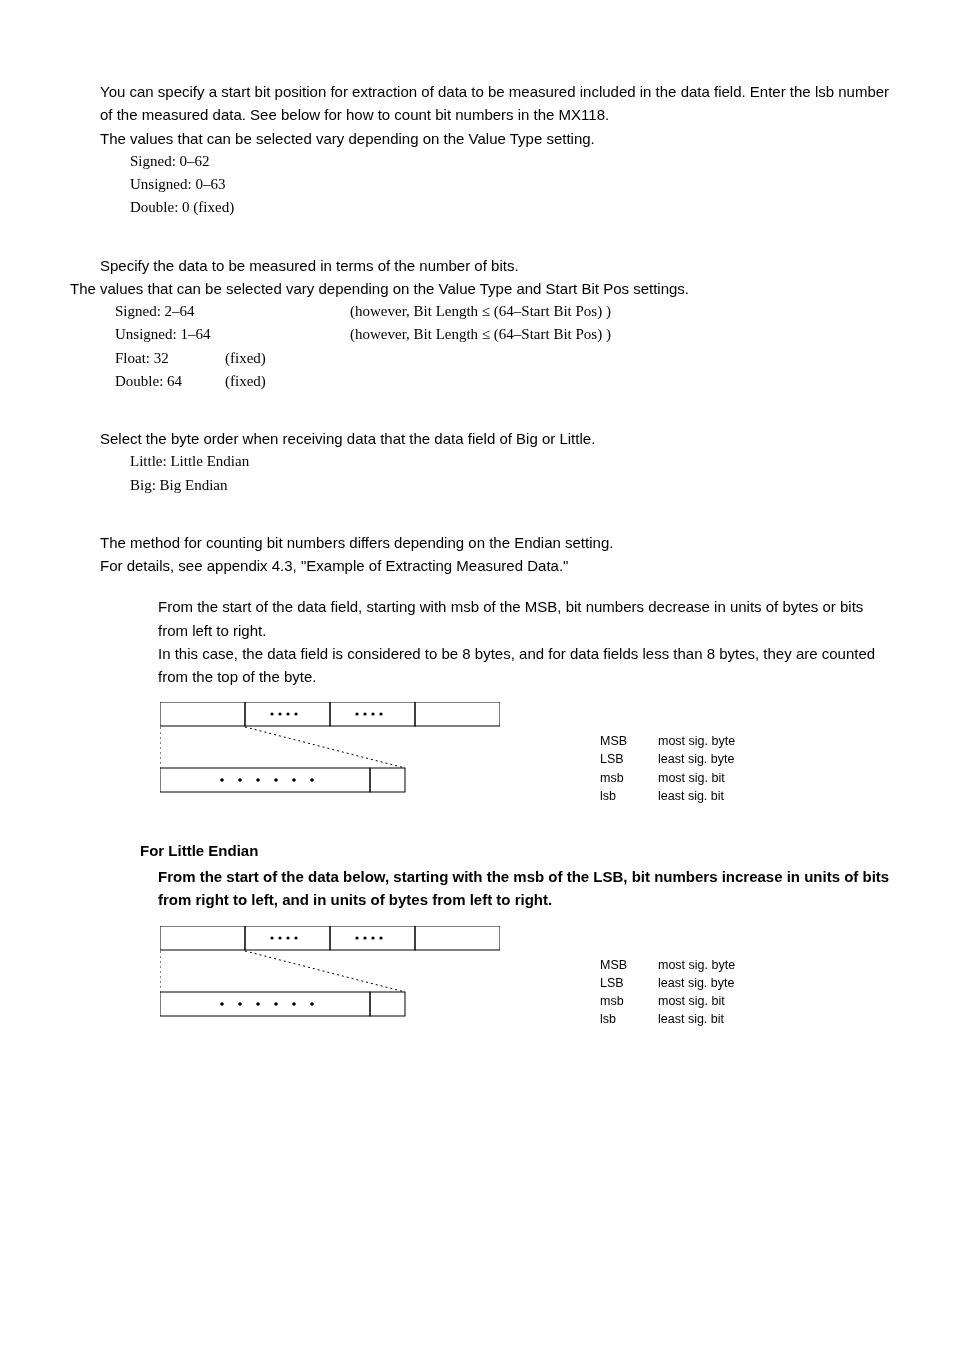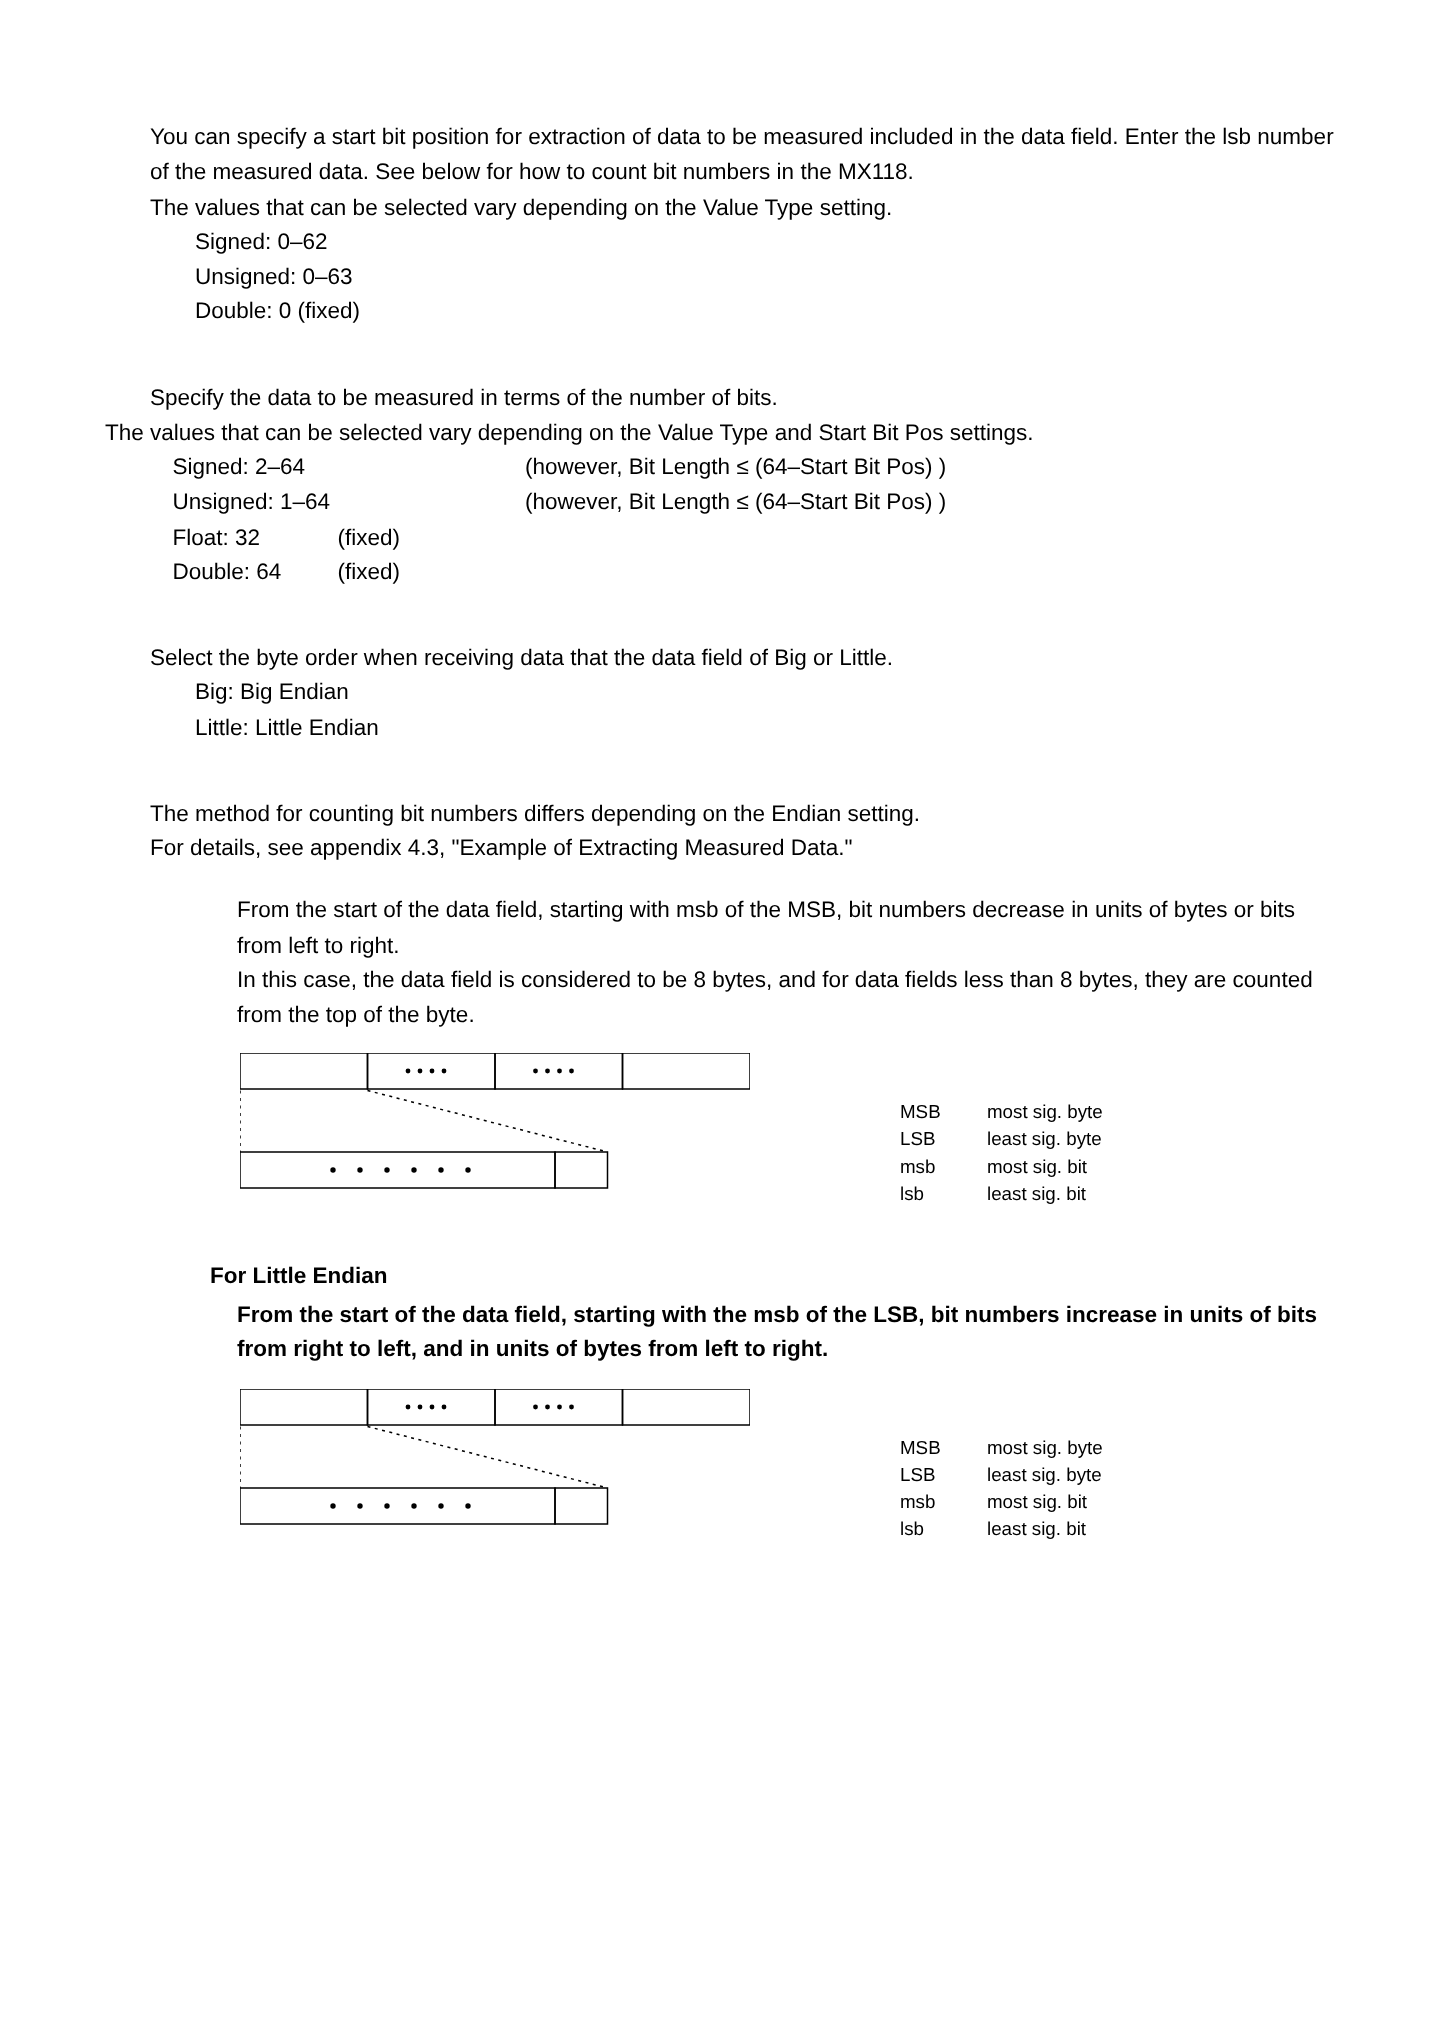--- a/index.html
+++ b/index.html
@@ -7,21 +7,21 @@
     font-size: 15px;
     line-height: 1.55;
     color: #000;
     background: #fff;
     margin: 0;
     padding: 80px 60px 60px 100px;
     width: 954px;
     box-sizing: border-box;
   }
   .para { margin: 0; }
-  .indent1 { padding-left: 30px; }
+  .indent1 { padding-left: 30px; font-family: Liberation Serif, serif; }
   .sectiongap { height: 34px; }
   .smallgap { height: 10px; }
   .row { display: flex; }
   .col-a { width: 145px; }
   .col-b { width: 90px; }
   .bullet-block { margin-top: 18px; padding-left: 40px; }
   .bullet-head { margin: 0 0 3px 0; }
   .bullet-body { padding-left: 18px; }
   .diagram-wrap { display: flex; align-items: flex-start; margin: 14px 0 0 60px; }
   .legend { font-size: 12.5px; line-height: 1.45; margin-left: 100px; padding-top: 30px; }
@@ -64,22 +64,22 @@
     <div class="col-a" style="width:110px">Double: 64</div>
     <div class="col-b">(fixed)</div>
     <div></div>
   </div>
 </div>
 
 <div class="sectiongap"></div>
 
 <p class="para">Select the byte order when receiving data that the data field of Big or Little.</p>
 <div class="indent1">
+  <p class="para">Little: Little Endian</p>
   <p class="para">Big: Big Endian</p>
-  <p class="para">Little: Little Endian</p>
 </div>
 
 <div class="sectiongap"></div>
 
 <p class="para">The method for counting bit numbers differs depending on the Endian setting.</p>
 <p class="para">For details, see appendix 4.3, "Example of Extracting Measured Data."</p>
 
 <div class="bullet-block">
   <div class="bullet-body">
     <p class="para">From the start of the data field, starting with msb of the MSB, bit numbers decrease in units of bytes or bits from left to right.</p>
@@ -139,21 +139,21 @@
         <span>least sig. bit</span>
       </div>
   </div>
 </div>
 
 <div class="smallgap"></div>
 
 <div class="bullet-block" style="margin-top:24px;font-weight:bold;">
   <p class="bullet-head">For Little Endian</p>
   <div class="bullet-body">
-    <p class="para">From the start of the data field, starting with the msb of the LSB, bit numbers increase in units of bits from right to left, and in units of bytes from left to right.</p>
+    <p class="para">From the start of the data below, starting with the msb of the LSB, bit numbers increase in units of bits from right to left, and in units of bytes from left to right.</p>
   </div>
 </div>
 
 <div class="diagram-wrap">
   <svg width="340" height="92">
     <rect x="0" y="0" width="85" height="24" fill="none" stroke="#000"></rect>
     <rect x="85" y="0" width="85" height="24" fill="none" stroke="#000"></rect>
     <rect x="170" y="0" width="85" height="24" fill="none" stroke="#000"></rect>
     <rect x="255" y="0" width="85" height="24" fill="none" stroke="#000"></rect>
     <g fill="#000">

